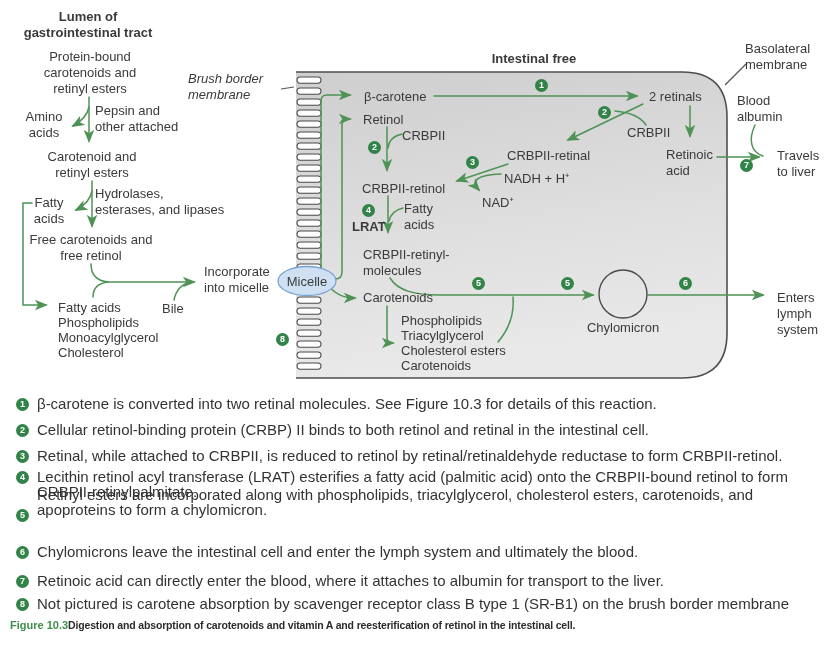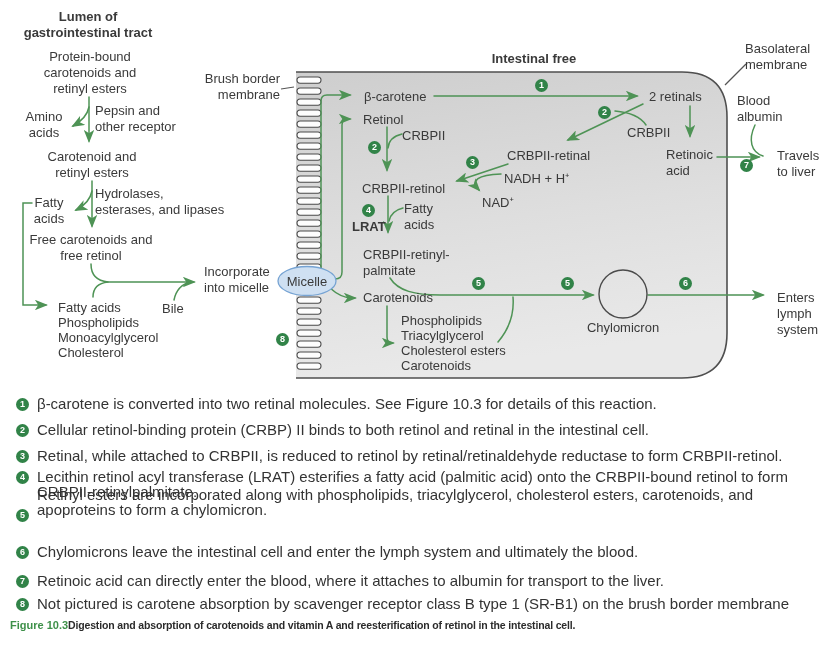--- a/index.html
+++ b/index.html
@@ -1,21 +1,21 @@
 <!DOCTYPE html>
 <html><head>
 <meta charset="utf-8">
 <style>
   html,body{margin:0;padding:0;background:#fff;}
   #stage{position:relative;width:834px;height:654px;background:#fff;overflow:hidden;
          font-family:"Liberation Sans",sans-serif;}
   #art{position:absolute;left:0;top:0;}
   .lbl{position:absolute;font-size:13px;line-height:1.22;color:#3a3a3a;white-space:pre-line;}
   .c{transform:translateX(-50%);text-align:center;}
-  .r{text-align:right;}
+  .r{text-align:left;font-style:italic;}
   .b{font-weight:bold;}
   .lh15{line-height:15px;}
   .badge{position:absolute;width:13px;height:13px;border-radius:50%;background:#318348;
          color:#fff;font-size:9px;line-height:13px;font-weight:bold;text-align:center;}
   .leg-text{position:absolute;left:37px;width:788px;font-size:15px;line-height:14.5px;
             color:#333;white-space:pre-line;}
   .cap-label{position:absolute;left:10px;top:619px;font-size:11px;font-weight:bold;color:#3e9049;}
   .cap-text{position:absolute;left:68px;top:619px;font-size:10.5px;font-weight:bold;
             letter-spacing:-0.15px;color:#2b2b2b;}
 </style>
@@ -112,21 +112,21 @@
   </svg>
 
   <div class="lbl c b" style="left:88px;top:9px">Lumen of
 gastrointestinal tract</div>
   <div class="lbl c" style="left:90px;top:49px">Protein-bound
 carotenoids and
 retinyl esters</div>
   <div class="lbl c" style="left:44px;top:109px">Amino
 acids</div>
   <div class="lbl" style="left:95px;top:103px">Pepsin and
-other receptor</div>
+other attached</div>
   <div class="lbl c" style="left:92px;top:149px">Carotenoid and
 retinyl esters</div>
   <div class="lbl c" style="left:49px;top:195px">Fatty
 acids</div>
   <div class="lbl c" style="left:91px;top:232px">Free carotenoids and
 free retinol</div>
   <div class="lbl" style="left:95px;top:186px">Hydrolases,
 esterases, and lipases</div>
   <div class="lbl" style="left:204px;top:264px">Incorporate
 into micelle</div>
@@ -148,21 +148,21 @@
   <div class="lbl" style="left:402px;top:128px">CRBPII</div>
   <div class="lbl" style="left:627px;top:125px">CRBPII</div>
   <div class="lbl" style="left:507px;top:148px">CRBPII-retinal</div>
   <div class="lbl" style="left:504px;top:171px">NADH + H⁺</div>
   <div class="lbl" style="left:482px;top:195px">NAD⁺</div>
   <div class="lbl" style="left:362px;top:181px">CRBPII-retinol</div>
   <div class="lbl b" style="left:352px;top:219px">LRAT</div>
   <div class="lbl" style="left:404px;top:201px">Fatty
 acids</div>
   <div class="lbl" style="left:363px;top:247px">CRBPII-retinyl-
-palmitate</div>
+molecules</div>
   <div class="lbl" style="left:363px;top:290px">Carotenoids</div>
   <div class="lbl lh15" style="left:401px;top:313px">Phospholipids
 Triacylglycerol
 Cholesterol esters
 Carotenoids</div>
   <div class="lbl c" style="left:623px;top:320px">Chylomicron</div>
   <div class="lbl" style="left:666px;top:147px">Retinoic
 acid</div>
   <div class="lbl" style="left:737px;top:93px">Blood
 albumin</div>

